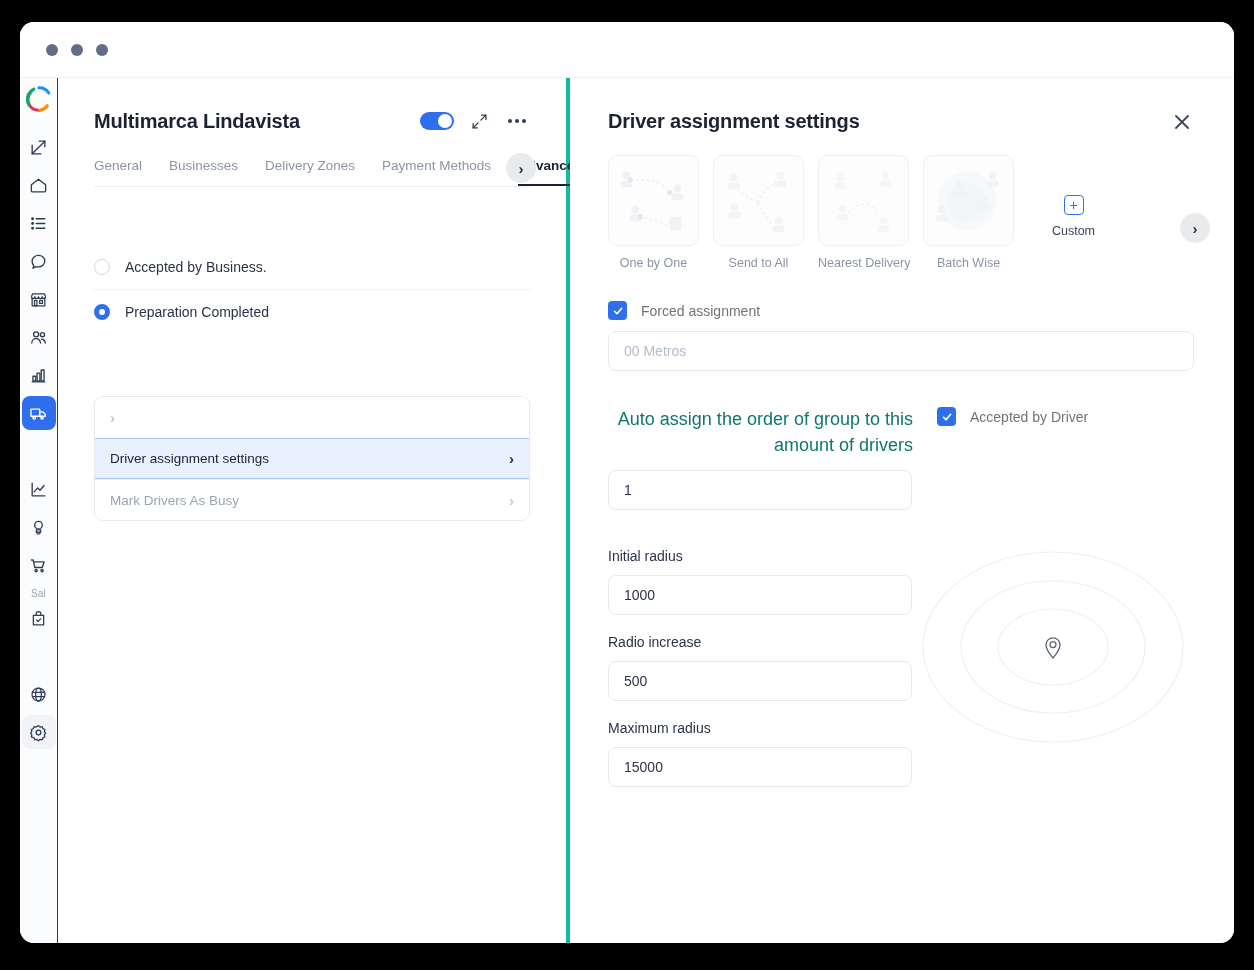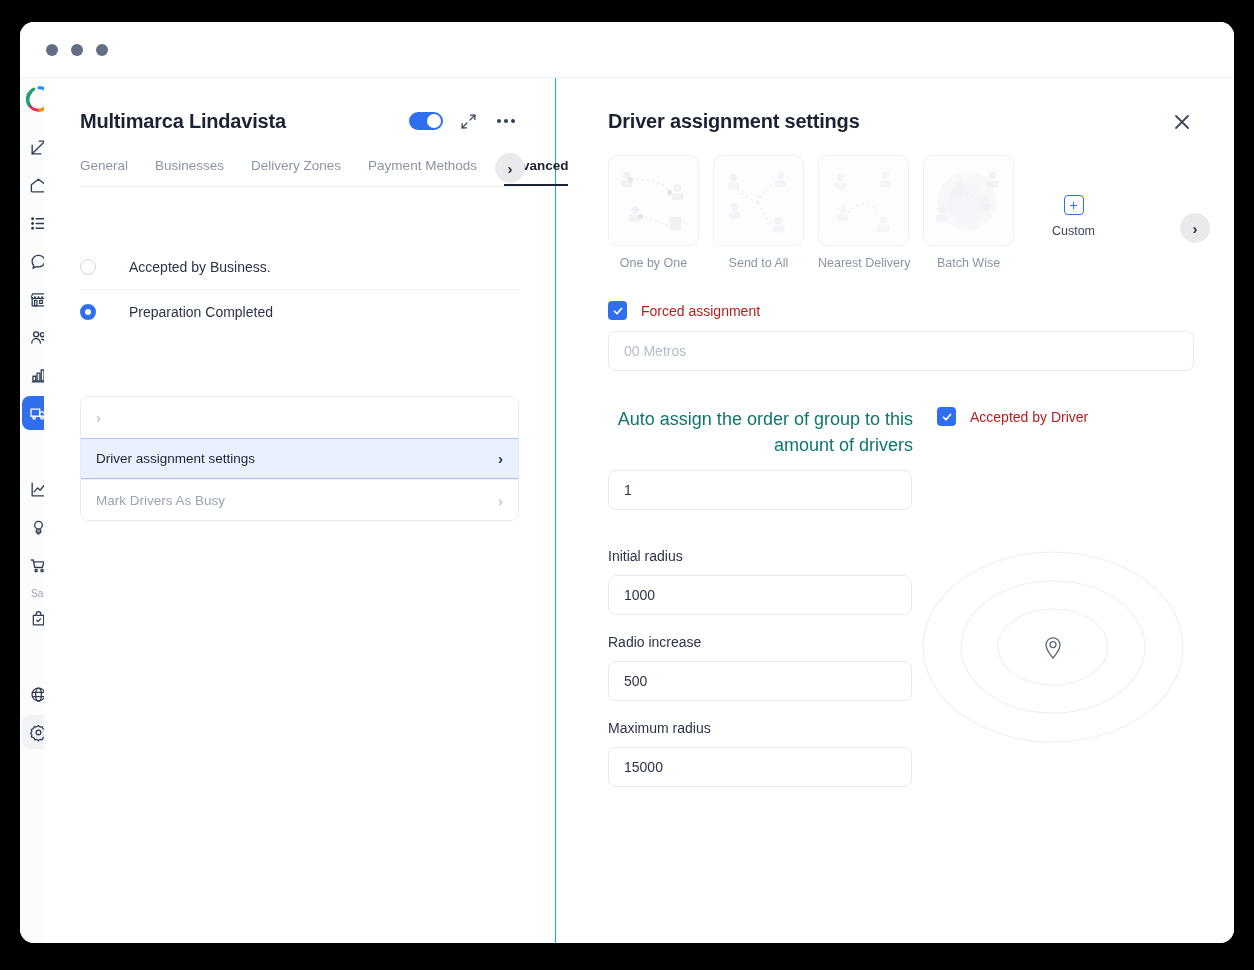--- a/index.html
+++ b/index.html
@@ -50,24 +50,24 @@
   .rail-ico.soft { background: #f1f3f6; }
   .rail-gap { height: 38px; }
   .rail-txt {
     font-size: 10px; color: #9aa4b4; letter-spacing: .2px;
     margin: 2px 0 2px 0; overflow: hidden; white-space: nowrap;
     width: 34px; text-align: center;
   }
 
   
   #leftpane {
-    position: absolute; left: 24px; top: 56px;
+    position: absolute; left: 38px; top: 56px;
     width: 512px; height: 865px;
     background: #fff;
-    border-right: 1px solid #14b8a6;
+    border-right: 4px solid #14b8a6;
     padding: 30px 36px 0 36px;
   }
   #lp-head { display: flex; align-items: center; }
   #lp-title {
     font-size: 20px; font-weight: 700; color: #1b2233;
     letter-spacing: -.2px; flex: 1;
   }
   .toggle {
     width: 34px; height: 18px; border-radius: 10px;
     background: #2f6fed; position: relative; cursor: pointer;
@@ -98,21 +98,21 @@
   .scroll-fab {
     position: absolute; width: 30px; height: 30px; border-radius: 50%;
     background: #e9eaec; display: flex; align-items: center; justify-content: center;
     color: #2a3347; cursor: pointer; font-size: 15px; font-weight: 700;
   }
   #tabfab { right: -6px; top: -5px; }
 
   
   #radios { margin-top: 58px; }
   .radio-row {
-    display: flex; align-items: center; gap: 33px;
+    display: flex; align-items: center; gap: 15px;
     padding: 14px 0; cursor: pointer;
   }
   .radio-row + .radio-row { border-top: 1px solid #eef0f3; }
   .radio {
     width: 16px; height: 16px; border-radius: 50%;
     border: 1.5px solid #d3d8e0; flex: 0 0 auto;
   }
   .radio.on {
     border: 5px solid #2f6fed; background: #fff;
     box-shadow: inset 0 0 0 2.5px #fff;
@@ -163,21 +163,21 @@
   #custom .mlabel { margin-top: 9px; color: #3b4659; }
   #methfab { right: -16px; top: 58px; }
 
   
   .cbrow { display: flex; align-items: center; gap: 14px; cursor: pointer; }
   .cb {
     width: 19px; height: 19px; border-radius: 4px; background: #2f6fed;
     display: flex; align-items: center; justify-content: center; flex: 0 0 auto;
   }
   .cb svg { width: 12px; height: 12px; color: #fff; }
-  .cb-lbl { font-size: 14px; color: #b91c1c; }
+  .cb-lbl { font-size: 14px; color: #737373; }
 
   
   .flabel { font-size: 14px; color: #2a3347; }
   .fhint { font-size: 12.5px; color: #9aa4b4; }
   .input {
     height: 40px; border: 1px solid #e6e9ee; border-radius: 8px;
     display: flex; align-items: center; padding: 0 15px;
     font-size: 14px; color: #2a3347; background: #fff; cursor: text;
   }
   .input.ph { color: #b3bcc9; }

